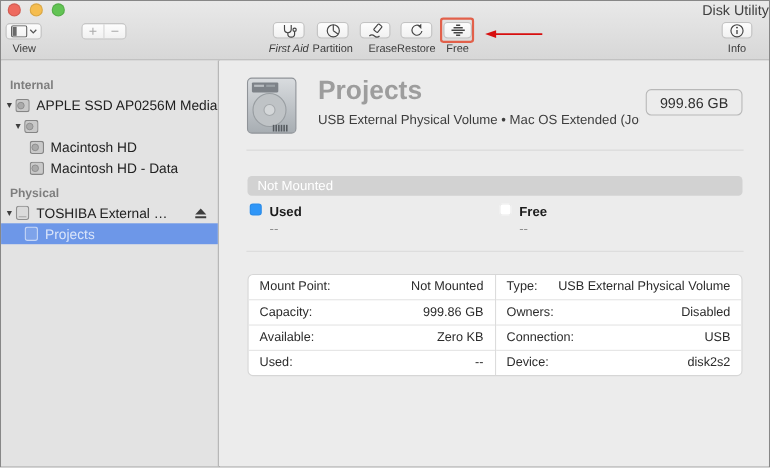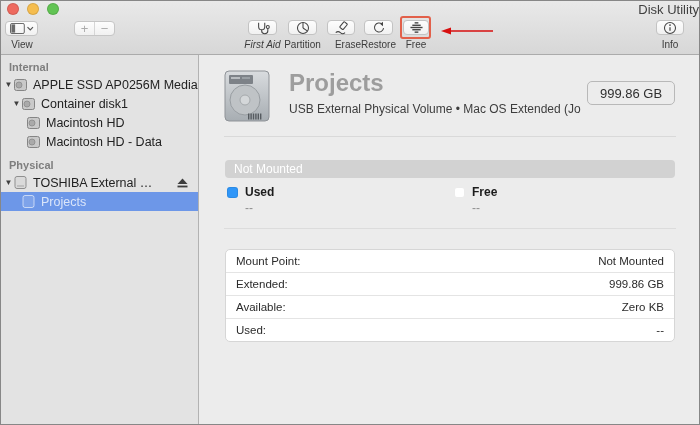--- a/index.html
+++ b/index.html
@@ -26,21 +26,21 @@
   .seg span:first-child{border-right:1px solid #d6d6d6;}
   .icon-svg{display:block;}
 
   .mount-box{position:absolute;left:399px;top:15px;width:31px;height:23px;
     border:2px solid #e2604a;border-radius:3px;box-sizing:border-box;}
   .anno-arrow{position:absolute;left:438px;top:24px;}
 
   
   .sidebar{position:absolute;left:0;top:54px;width:198px;bottom:0;background:#e3e3e3;
     border-right:1px solid #b2b2b2;box-sizing:border-box;padding-top:4px;}
-  .sec-header{height:16px;line-height:16px;padding-left:8px;font-size:11px;font-weight:bold;color:#7e7e7e;}
+  .sec-header{height:16px;line-height:16px;padding-left:8px;font-size:11px;font-weight:bold;color:#7e7e7e;margin-top:11px;}
   .sec-header.ext{margin-top:6px;}
   .srow{height:19px;display:flex;align-items:center;font-size:12.5px;color:#222;white-space:nowrap;}
   .srow .disc{width:11px;text-align:center;font-size:8px;color:#3e3e3e;flex:0 0 11px;}
   .srow .sicon{flex:0 0 13px;margin-right:6px;}
   .srow.lvl0{padding-left:2px;} .srow.lvl1{padding-left:10px;} .srow.lvl2{padding-left:15px;}
   .srow.selected{background:#6d97e8;color:rgba(255,255,255,0.75);}
   .srow .eject{margin-left:auto;margin-right:10px;flex:0 0 11px;}
   .srow .slabel{overflow:hidden;text-overflow:ellipsis;}
 
   
@@ -49,21 +49,21 @@
   .vol-title{position:absolute;left:89px;top:14px;font-size:24px;font-weight:bold;color:#9d9d9d;}
   .vol-sub{position:absolute;left:89px;top:47px;font-size:12px;color:#3d3d3d;max-width:292px;
     white-space:nowrap;overflow:hidden;}
   .size-badge{position:absolute;left:387px;top:26px;width:88px;height:24px;border:1px solid #b8b8b8;
     border-radius:5px;display:flex;align-items:center;justify-content:center;font-size:13px;color:#2f2f2f;
     box-sizing:border-box;}
   .hdiv{position:absolute;left:24px;right:23px;height:1px;background:#d9d9d9;}
   .hdiv.d1{top:81px;} .hdiv.d2{top:173px;background:#dcdcdc;}
   .status-bar{position:absolute;left:25px;top:105px;width:450px;height:18px;background:#d2d2d2;
     border-radius:4px;color:#ffffff;font-size:12px;line-height:18px;padding-left:9px;box-sizing:border-box;}
-  .legend{position:absolute;top:130px;display:flex;align-items:center;gap:7px;}
+  .legend{position:absolute;top:130px;display:flex;align-items:flex-start;gap:7px;}
   .legend.used{left:27px;} .legend.free{left:254px;}
   .swatch{width:11px;height:11px;border-radius:3px;box-shadow:inset 0 0 0 1px rgba(0,0,0,0.08);}
   .legend b{font-size:12px;color:#1c1c1c;}
   .legend-val{position:absolute;top:146px;font-size:12px;color:#8f8f8f;}
   .legend-val.used{left:45px;} .legend-val.free{left:272px;}
 
   .card{position:absolute;left:25px;top:194px;width:450px;height:93px;background:#ffffff;
     border:1px solid #d6d6d6;border-radius:5px;box-sizing:border-box;display:flex;}
   .col{flex:1;display:flex;flex-direction:column;}
   .col.right{border-left:1px solid #dcdcdc;}
@@ -171,21 +171,20 @@
       </svg>
       <span class="slabel">APPLE SSD AP0256M Media</span>
     </div>
 
     <div class="srow lvl1">
       <span class="disc">▼</span>
       <svg class="sicon" width="13" height="12" viewBox="0 0 13 12">
         <rect x="0.5" y="0.5" width="12" height="11" rx="2" fill="#c9c9c9" stroke="#858585"></rect>
         <circle cx="5" cy="6" r="3" fill="#aaaaaa" stroke="#8a8a8a" stroke-width="0.8"></circle>
       </svg>
-      <span class="slabel">Container disk1</span>
     </div>
 
     <div class="srow lvl2">
       <span class="disc"></span>
       <svg class="sicon" width="13" height="12" viewBox="0 0 13 12">
         <rect x="0.5" y="0.5" width="12" height="11" rx="2" fill="#c9c9c9" stroke="#858585"></rect>
         <circle cx="5" cy="6" r="3" fill="#aaaaaa" stroke="#8a8a8a" stroke-width="0.8"></circle>
       </svg>
       <span class="slabel">Macintosh HD</span>
     </div>
@@ -270,27 +269,45 @@
 
     <div class="hdiv d2"></div>
 
     <div class="card">
       <div class="col">
         <div class="drow">
           <span>Mount Point:</span>
           <span>Not Mounted</span>
         </div>
         <div class="drow">
-          <span>Extended:</span>
+          <span>Capacity:</span>
           <span>999.86 GB</span>
         </div>
         <div class="drow">
           <span>Available:</span>
           <span>Zero KB</span>
         </div>
         <div class="drow">
           <span>Used:</span>
           <span>--</span>
         </div>
       </div>
+      <div class="col right">
+        <div class="drow">
+          <span>Type:</span>
+          <span>USB External Physical Volume</span>
+        </div>
+        <div class="drow">
+          <span>Owners:</span>
+          <span>Disabled</span>
+        </div>
+        <div class="drow">
+          <span>Connection:</span>
+          <span>USB</span>
+        </div>
+        <div class="drow">
+          <span>Device:</span>
+          <span>disk2s2</span>
+        </div>
+      </div>
     </div>
   </div>
 </div>
 
 </body></html>

